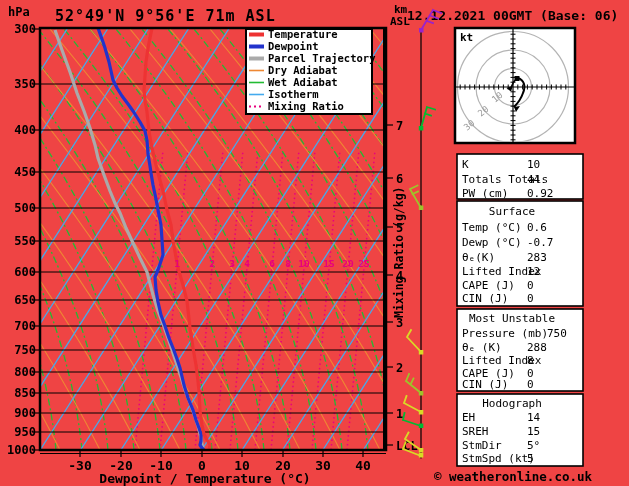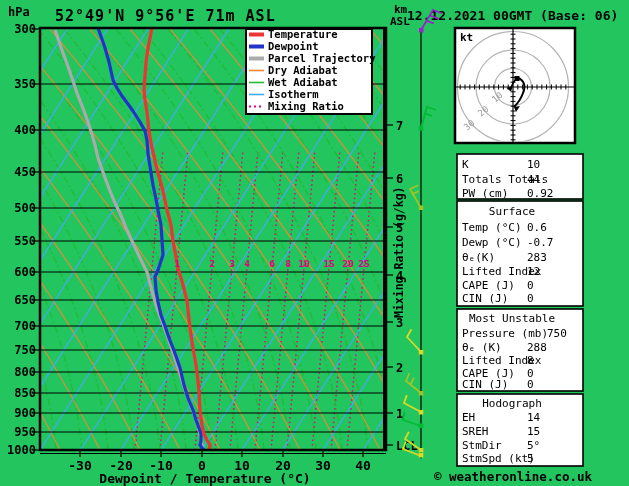--- a/index.html
+++ b/index.html
@@ -1,16 +1,16 @@
 <!DOCTYPE html>
 <html><head>
 <meta charset="utf-8">
 <style>
   html,body{margin:0;padding:0;background:#fff;}
-  #stage{position:relative;width:629px;height:486px;background:#22c55e;
+  #stage{position:relative;width:629px;height:486px;background:#ef4444;
          font-family:"DejaVu Sans Mono","Liberation Mono",monospace;}
   svg text{font-family:"DejaVu Sans Mono","Liberation Mono",monospace;}
   .t-bold{font-weight:bold;fill:#000;}
 </style>
 </head>
 <body>
 <div id="stage">
 
 
 

